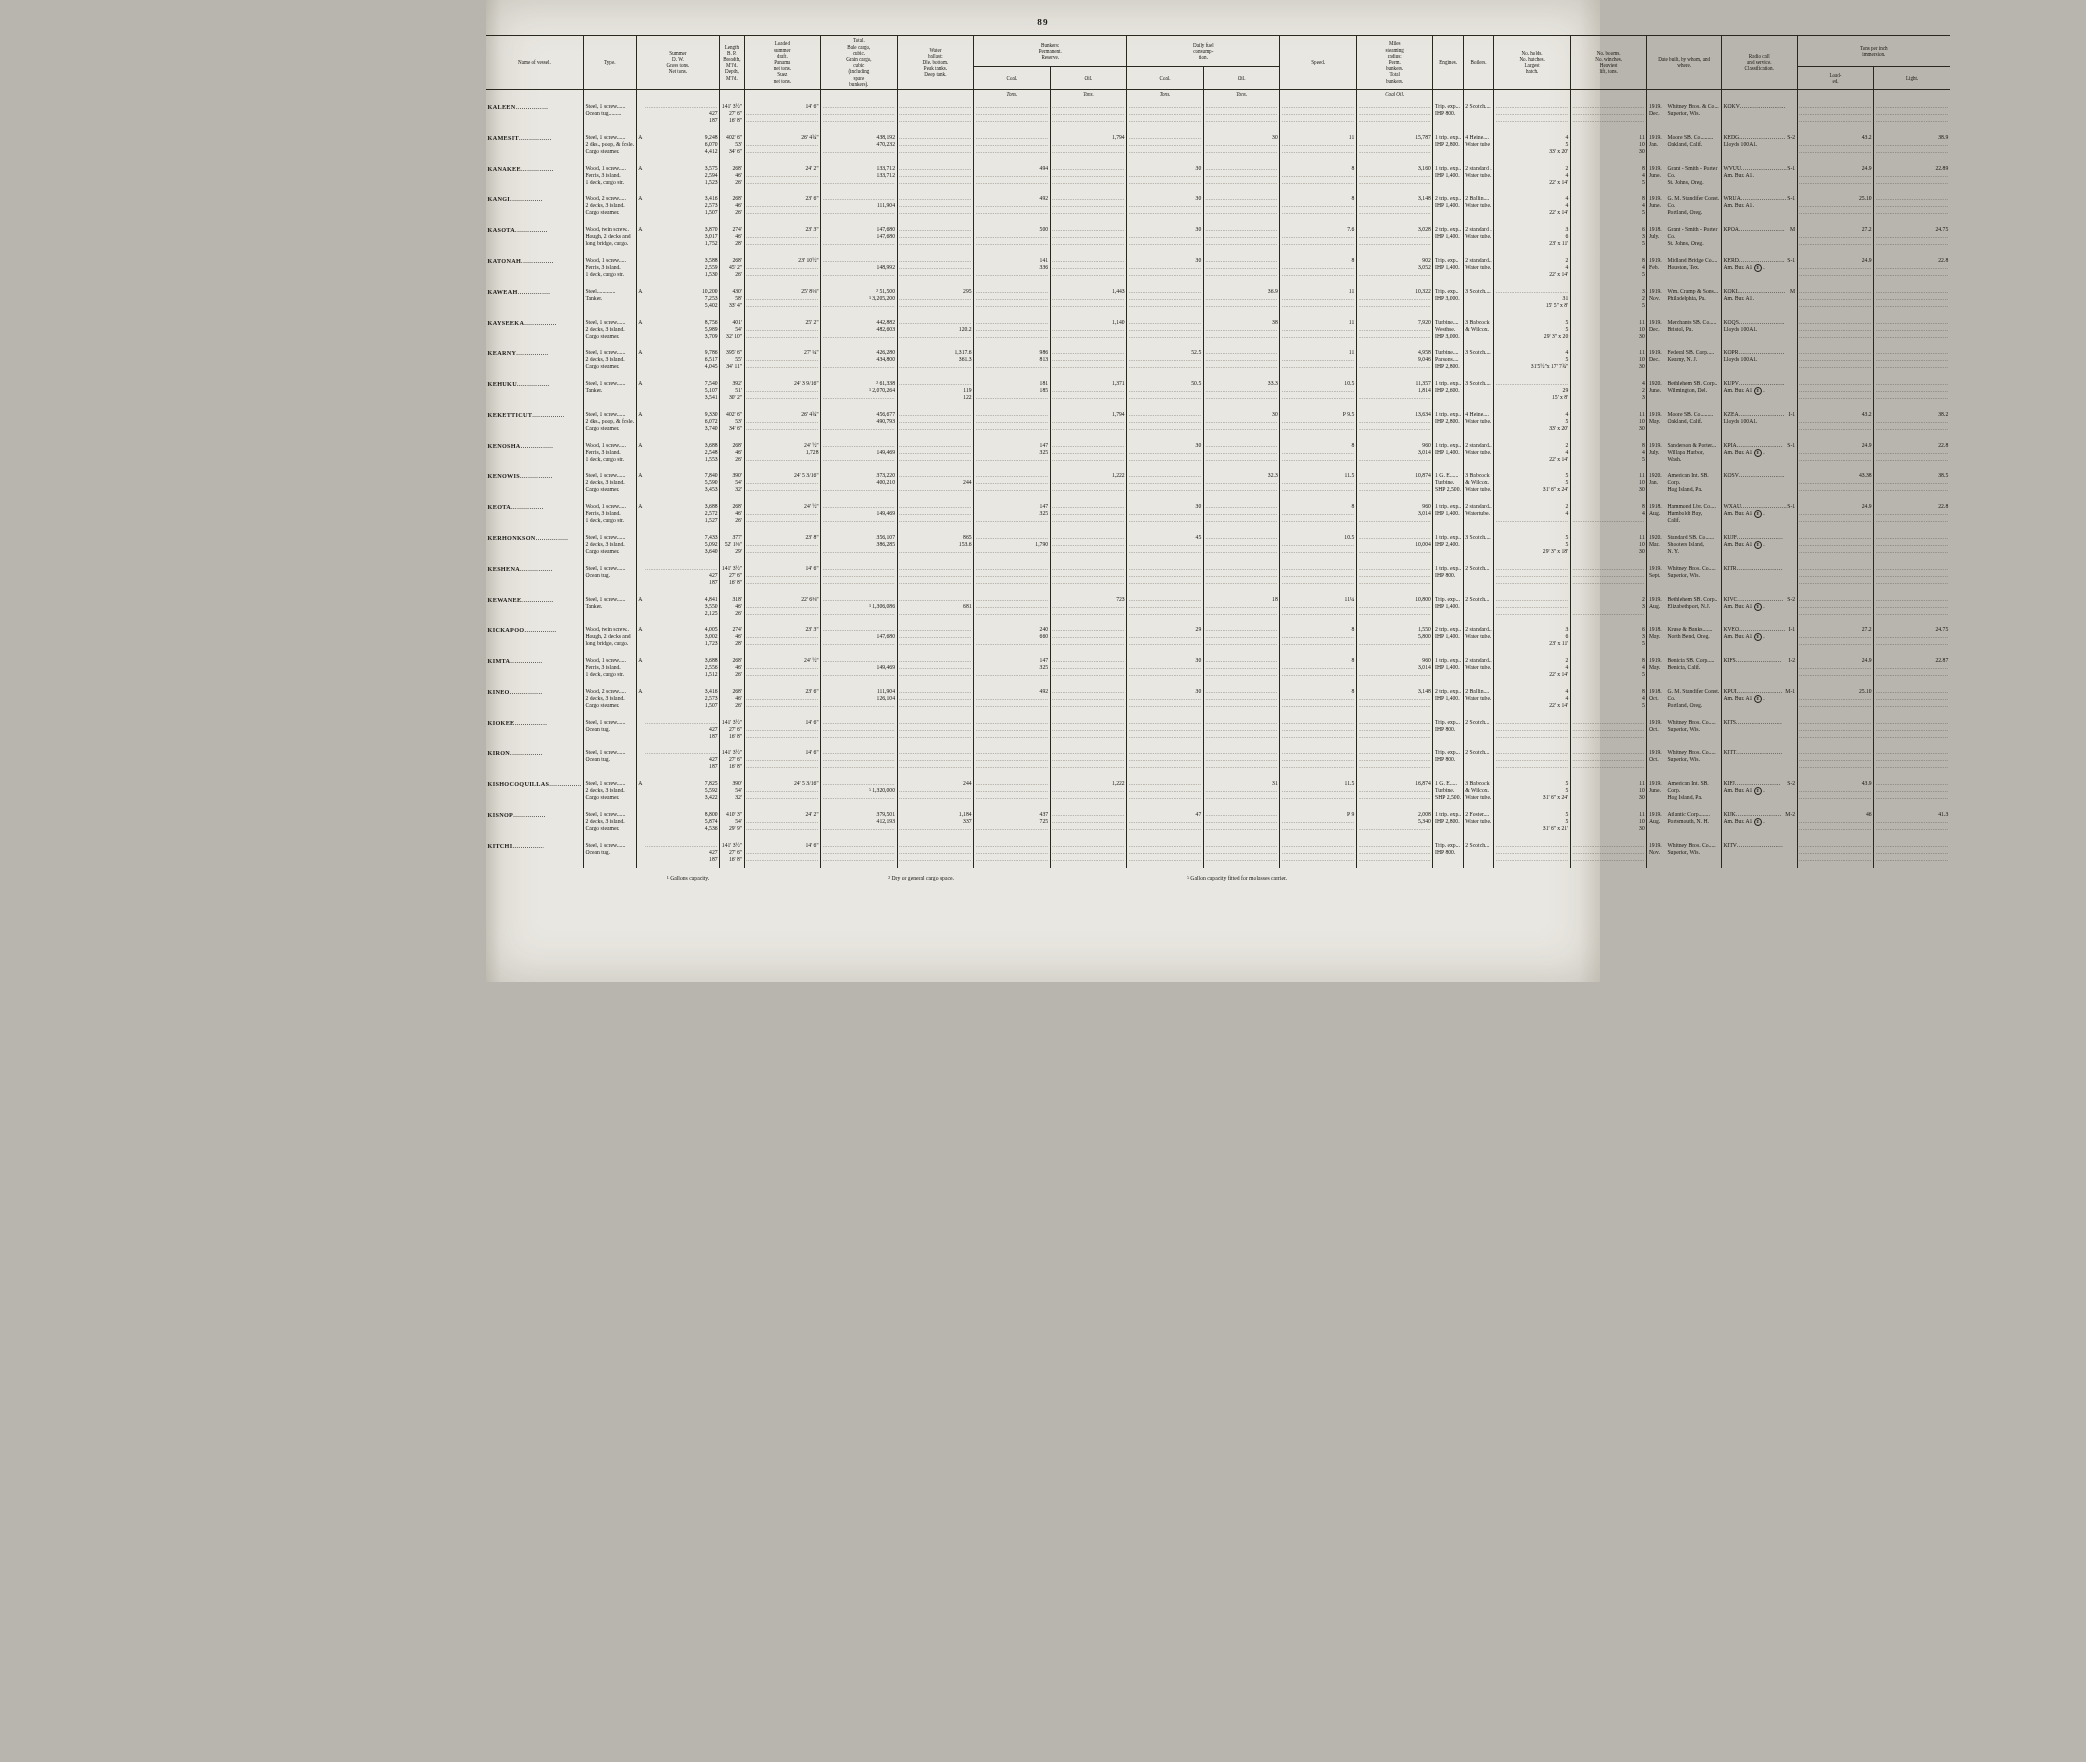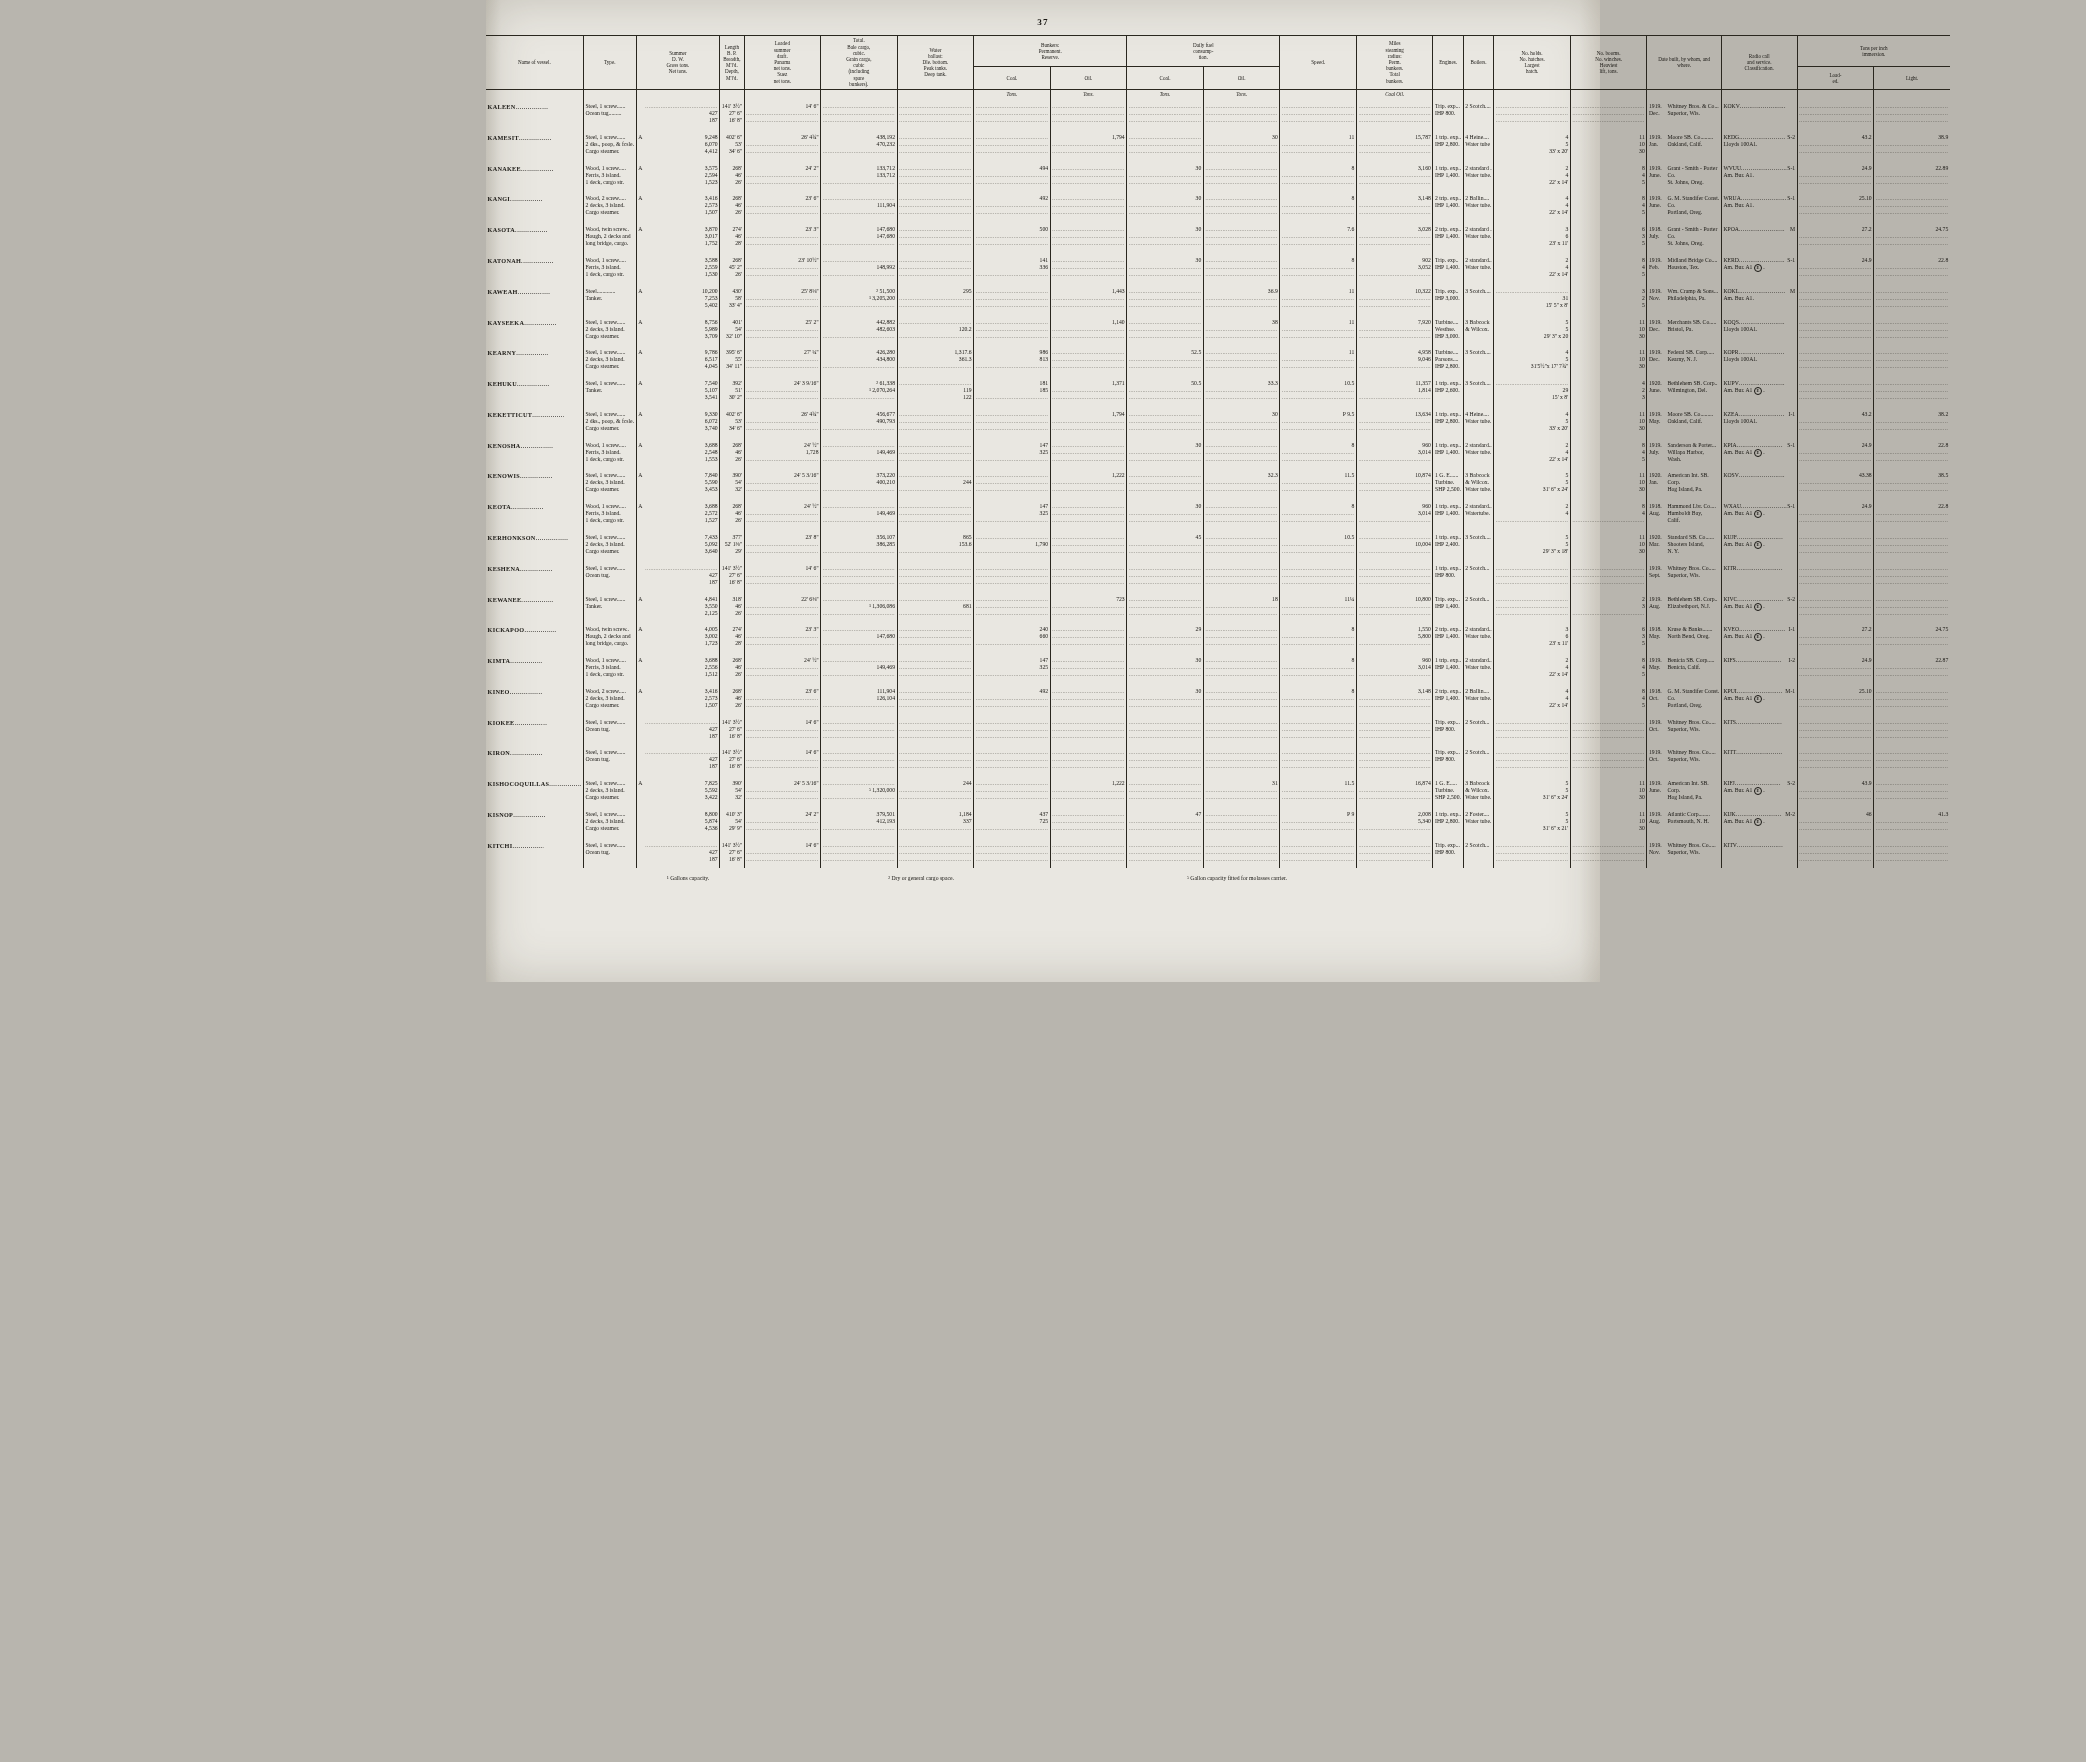--- a/index.html
+++ b/index.html
@@ -52,21 +52,21 @@
   .ecirc{display:inline-block;border:0.8px solid #1a1814;border-radius:50%;width:6px;height:6px;line-height:6px;text-align:center;font-size:4.3px;font-weight:bold;}
   .footnotes{display:flex;width:1076px;margin:7.6px auto 0 auto;font-size:5.7px;}
   .fn1{margin-left:162px;}
   .fn2{margin-left:179px;}
   .fn3{margin-left:233px;}
 </style>
 </head>
 <body>
 
 <div class="page">
-  <div class="pageno">37</div>
+  <div class="pageno">89</div>
   <table>
     <colgroup>
       <col style="width:93px">
         <col style="width:77px">
         <col style="width:43px">
         <col style="width:37px">
       <col style="width:40px">
         <col style="width:53px">
         <col style="width:35px">
         <col style="width:31px">

